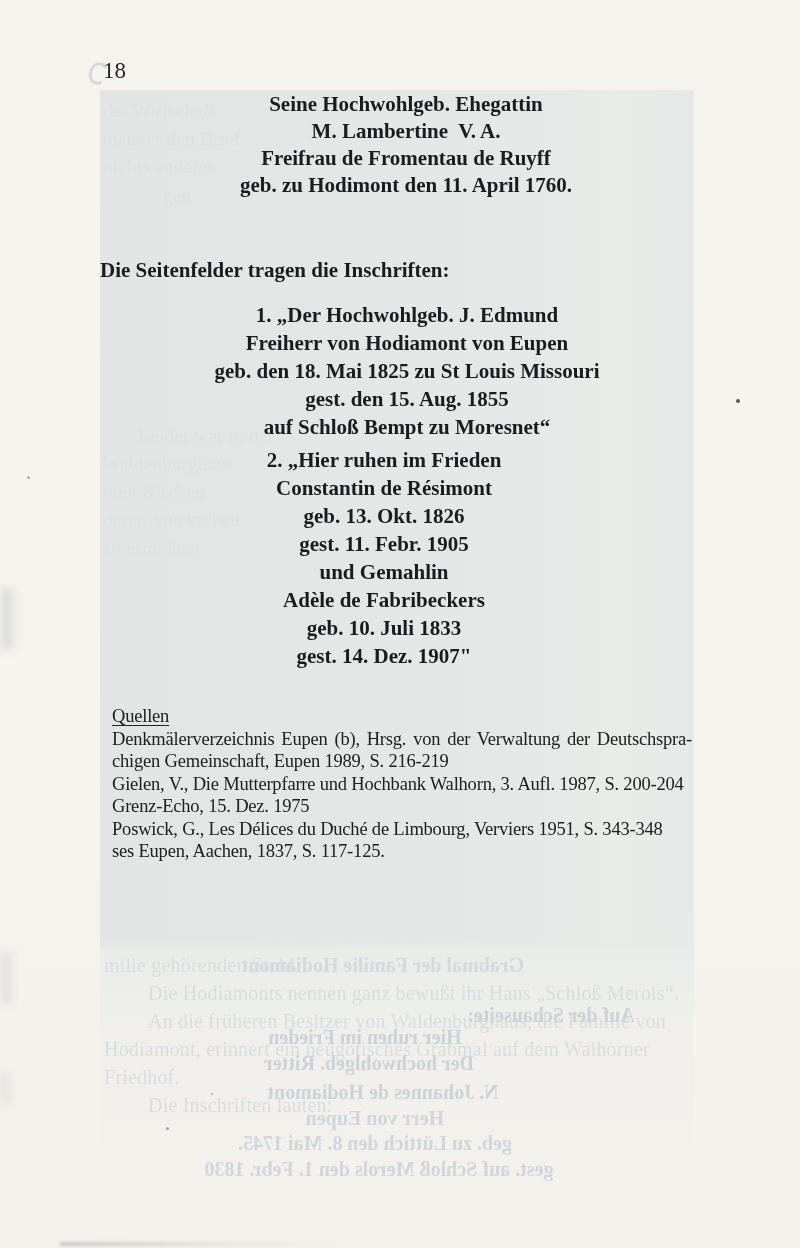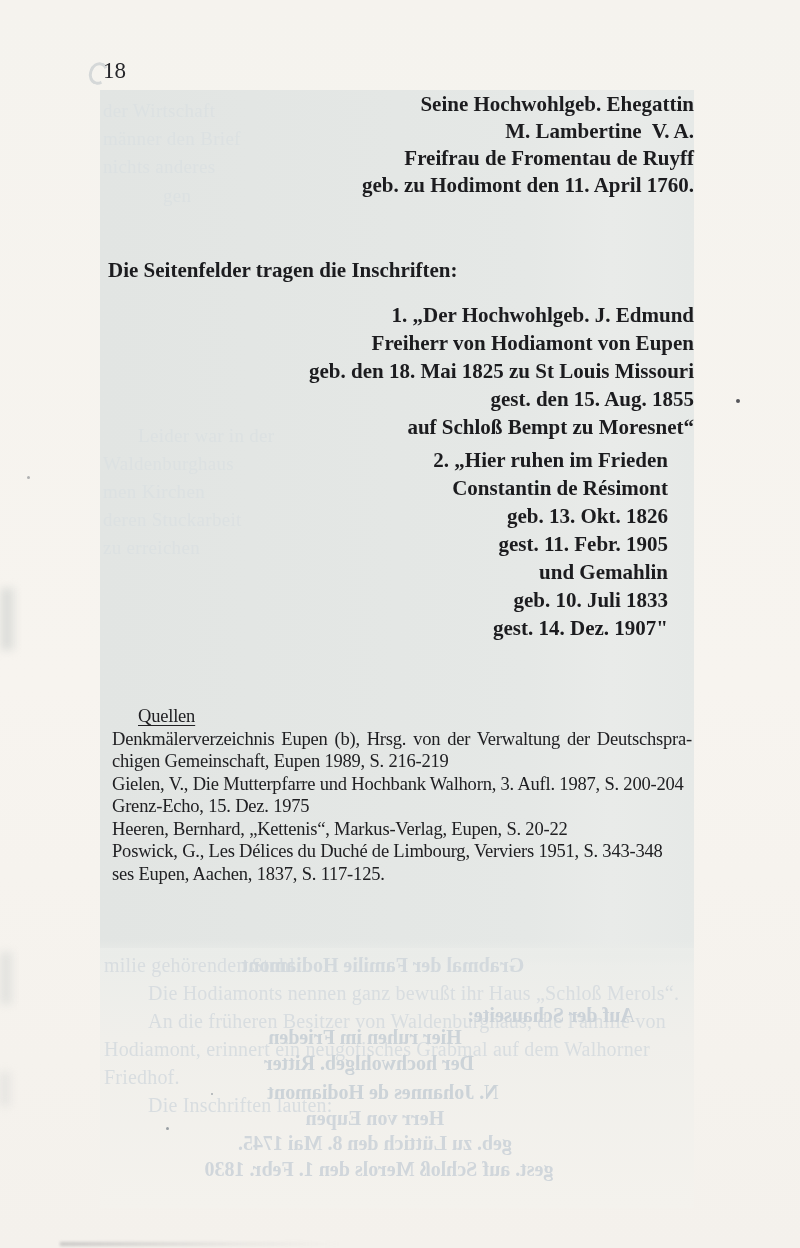--- a/index.html
+++ b/index.html
@@ -26,30 +26,30 @@
   .band-ghost div:nth-child(5){left:138px;top:425px;}
   .band-ghost div:nth-child(6){left:103px;top:453px;}
   .band-ghost div:nth-child(7){left:103px;top:481px;}
   .band-ghost div:nth-child(8){left:103px;top:509px;}
   .band-ghost div:nth-child(9){left:103px;top:537px;}
   
   .page-number{position:absolute;left:103px;top:58px;font-size:23px;color:#26262a;}
   .artifact-ring{position:absolute;left:89px;top:62px;width:13px;height:17px;border-radius:50%;
     border:3px solid rgba(186,193,199,.55);border-right-color:transparent;transform:rotate(18deg);}
   
-  .block{position:absolute;left:100px;width:594px;box-sizing:border-box;text-align:right;
+  .block{position:absolute;left:100px;width:594px;box-sizing:border-box;text-align:center;
     font-weight:bold;font-size:21px;color:#1c1c1f;white-space:pre-wrap;}
   #block1{top:91px;line-height:27px;padding-left:18px;}
-  .intro{position:absolute;left:108px;top:258px;font-weight:bold;font-size:21px;color:#1c1c1f;}
+  .intro{position:absolute;left:100px;top:258px;font-weight:bold;font-size:21px;color:#1c1c1f;}
   #block2{top:283px;line-height:28px;padding-left:20px;margin-top:18px;}
   #block3{top:446px;line-height:28px;padding-right:26px;}
   
   .sources{position:absolute;left:112px;top:705px;width:580px;font-size:18.5px;
     line-height:22.5px;color:#202023;letter-spacing:-.2px;}
-  .src-heading{margin-left:26px;text-decoration:underline;text-underline-offset:3px;}
+  .src-heading{text-decoration:underline;text-underline-offset:3px;}
   .src-list div:nth-child(1),.src-list div:nth-child(8){text-align:justify;text-align-last:justify;}
   
   .verso-text{position:absolute;left:104px;top:951px;width:600px;font-size:20px;
     line-height:28px;color:#d8dde0;letter-spacing:.2px;white-space:pre-wrap;}
   .verso-text div:nth-child(2),.verso-text div:nth-child(3),.verso-text div:nth-child(6){text-indent:44px;}
   
   .verso-mirror{position:absolute;left:100px;top:0;width:594px;height:1248px;pointer-events:none;}
   .verso-mirror div{position:absolute;width:100%;text-align:center;transform:scaleX(-1);
     font-weight:bold;font-size:20px;color:#d0d6db;white-space:nowrap;}
   .verso-mirror div:nth-child(1){top:954px;left:-14px;color:#d3d9dd;}
@@ -96,30 +96,29 @@
 
   <div class="artifact-ring"></div>
   <div class="page-number">18</div>
 
   <div class="block" id="block1"><div>Seine Hochwohlgeb. Ehegattin</div><div>M. Lambertine  V. A.</div><div>Freifrau de Fromentau de Ruyff</div><div>geb. zu Hodimont den 11. April 1760.</div></div>
 
   <div class="intro">Die Seitenfelder tragen die Inschriften:</div>
 
   <div class="block" id="block2"><div>1. „Der Hochwohlgeb. J. Edmund</div><div>Freiherr von Hodiamont von Eupen</div><div>geb. den 18. Mai 1825 zu St Louis Missouri</div><div>gest. den 15. Aug. 1855</div><div>auf Schloß Bempt zu Moresnet“</div></div>
 
-  <div class="block" id="block3"><div>2. „Hier ruhen im Frieden</div><div>Constantin de Résimont</div><div>geb. 13. Okt. 1826</div><div>gest. 11. Febr. 1905</div><div>und Gemahlin</div><div>geb. 10. Juli 1833</div><div>gest. 14. Dez. 1907"</div></div>
+  <div class="block" id="block3"><div>2. „Hier ruhen im Frieden</div><div>Constantin de Résimont</div><div>geb. 13. Okt. 1826</div><div>gest. 11. Febr. 1905</div><div>und Gemahlin</div><div>Adèle de Fabribeckers</div><div>geb. 10. Juli 1833</div><div>gest. 14. Dez. 1907"</div></div>
 
   <div class="sources">
     <div class="src-heading">Quellen</div>
     <div class="src-list">
         <div>Denkmälerverzeichnis Eupen (b), Hrsg. von der Verwaltung der Deutschspra-</div>
         <div>chigen Gemeinschaft, Eupen 1989, S. 216-219</div>
         <div>Gielen, V., Die Mutterpfarre und Hochbank Walhorn, 3. Aufl. 1987, S. 200-204</div>
         <div>Grenz-Echo, 15. Dez. 1975</div>
-        <div>Heeren, Bernhard, „Kettenis“, Markus-Verlag, Eupen, S. 20-22</div>
         <div>Poswick, G., Les Délices du Duché de Limbourg, Verviers 1951, S. 343-348</div>
         <div>ses Eupen, Aachen, 1837, S. 117-125.</div>
       </div>
   </div>
 
   <div class="verso-text"><div>milie gehörenden Stuhl</div><div>Die Hodiamonts nennen ganz bewußt ihr Haus „Schloß Merols“.</div><div>An die früheren Besitzer von Waldenburghaus, die Familie von</div><div>Hodiamont, erinnert ein neugotisches Grabmal auf dem Walhorner</div><div>Friedhof.</div><div>Die Inschriften lauten:</div></div>
 
   <div class="verso-mirror">
       <div>Grabmal der Familie Hodiamont</div>
       <div>Auf der Schauseite:</div>

